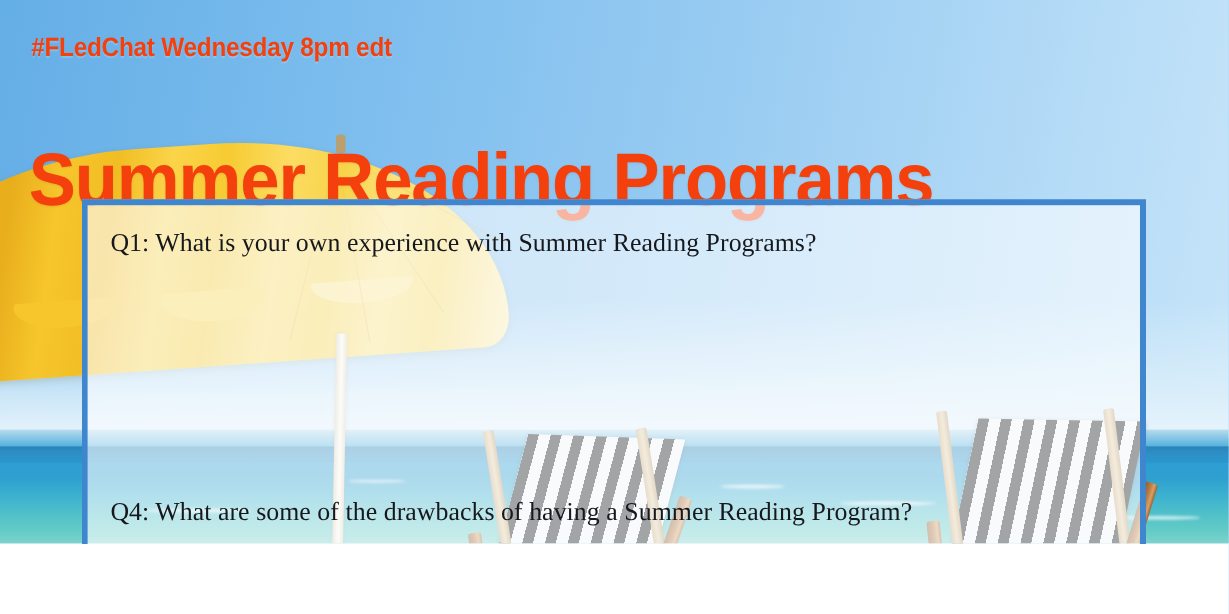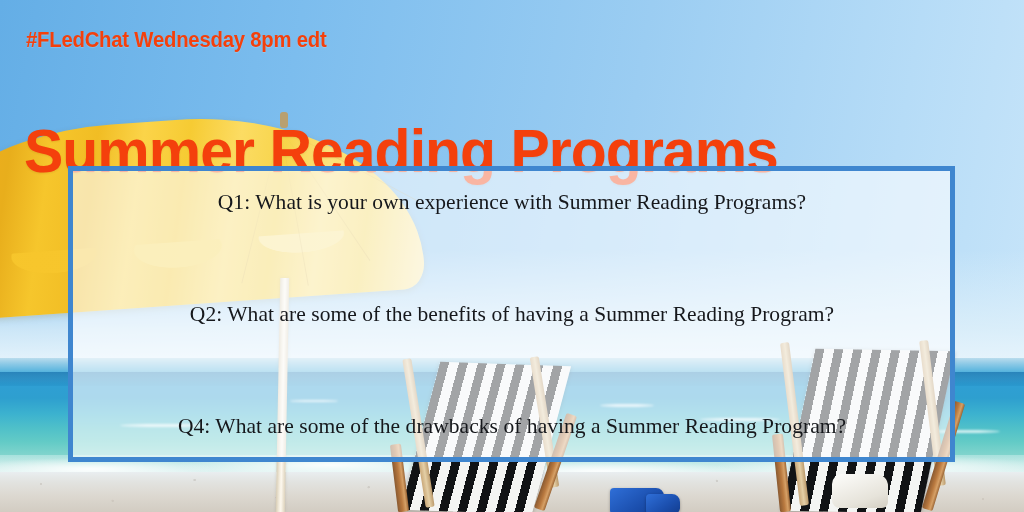--- a/index.html
+++ b/index.html
@@ -7,21 +7,21 @@
     padding: 0;
     background: #ffffff;
   }
   body {
     font-family: "Liberation Sans", sans-serif;
   }
 
   #poster {
     position: relative;
     width: 1024px;
-    height: 512px;
+    height: 453px;
     overflow: hidden;
     background: #8ec6ef;
   }
 
   
   .bg-layer {
     position: absolute;
     left: 0;
     top: 0;
     width: 1024px;
@@ -244,21 +244,20 @@
   .panel {
     position: absolute;
     left: 68px;
     top: 166px;
     width: 887px;
     height: 296px;
     box-sizing: border-box;
     border: 5px solid #3f86cf;
     background: rgba(252,253,255,0.62);
     backdrop-filter: blur(0.5px);
-    text-align: center;
   }
   .panel-inner {
     position: absolute;
     left: 0; top: 0;
     width: 100%;
     height: 100%;
     box-sizing: border-box;
     padding: 18px 18px 18px 19px;
     display: flex;
     flex-direction: column;
@@ -330,18 +329,17 @@
     <div class="towel" style="left:646px;top:494px;width:34px;height:20px;"></div>
   </div>
 
   <div class="kicker">#FLedChat Wednesday 8pm edt</div>
 
   <h1 class="headline">Summer Reading Programs</h1>
 
   <div class="panel">
     <div class="panel-inner">
       <div class="qline">Q1: What is your own experience with Summer Reading Programs?</div>
-      <div class="qline">Q2: What are some of the benefits of having a Summer Reading Program?</div>
       <div class="qline">Q4: What are some of the drawbacks of having a Summer Reading Program?</div>
     </div>
   </div>
 
 </div>
 
 </body></html>

